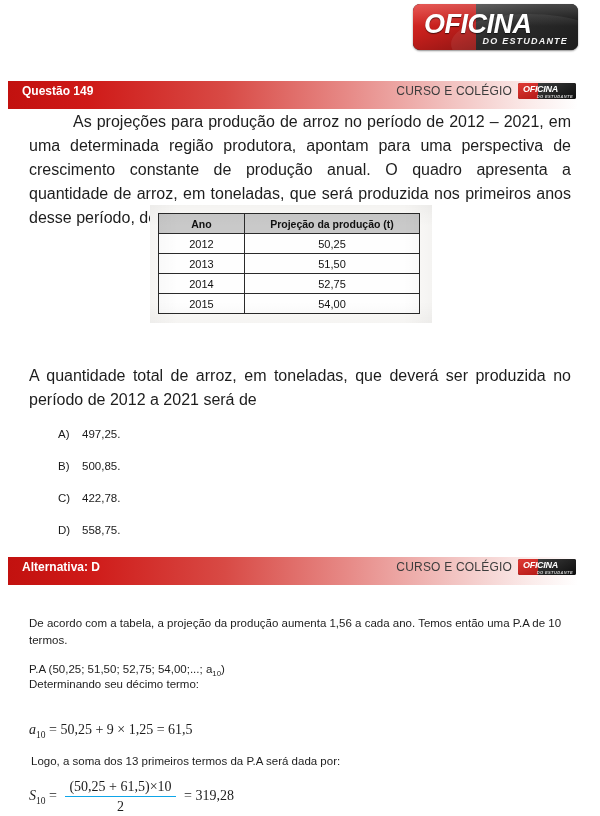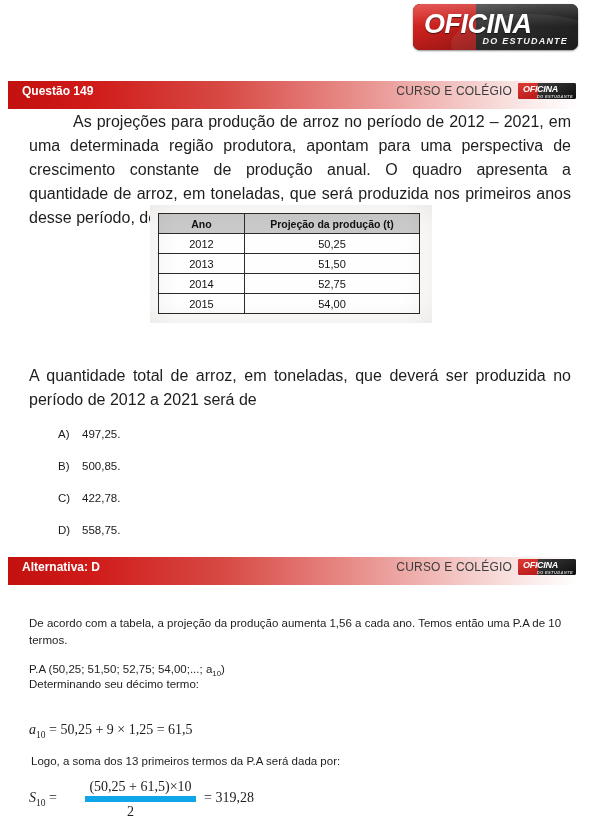--- a/index.html
+++ b/index.html
@@ -247,23 +247,22 @@
 
   .frac {
     display: inline-block;
     vertical-align: middle;
     text-align: center;
     margin: 0 5px;
   }
   .frac .num {
     display: block;
     padding: 0 4px 1px 4px;
-    border-bottom: 6px solid #0ea5e9;
+    border-bottom: 1px solid #0ea5e9;
     line-height: 17px;
-    margin-left: 20px;
   }
   .frac .den {
     display: block;
     padding: 1px 4px 0 4px;
     line-height: 17px;
   }
 </style>
 </head>
 <body>
 

